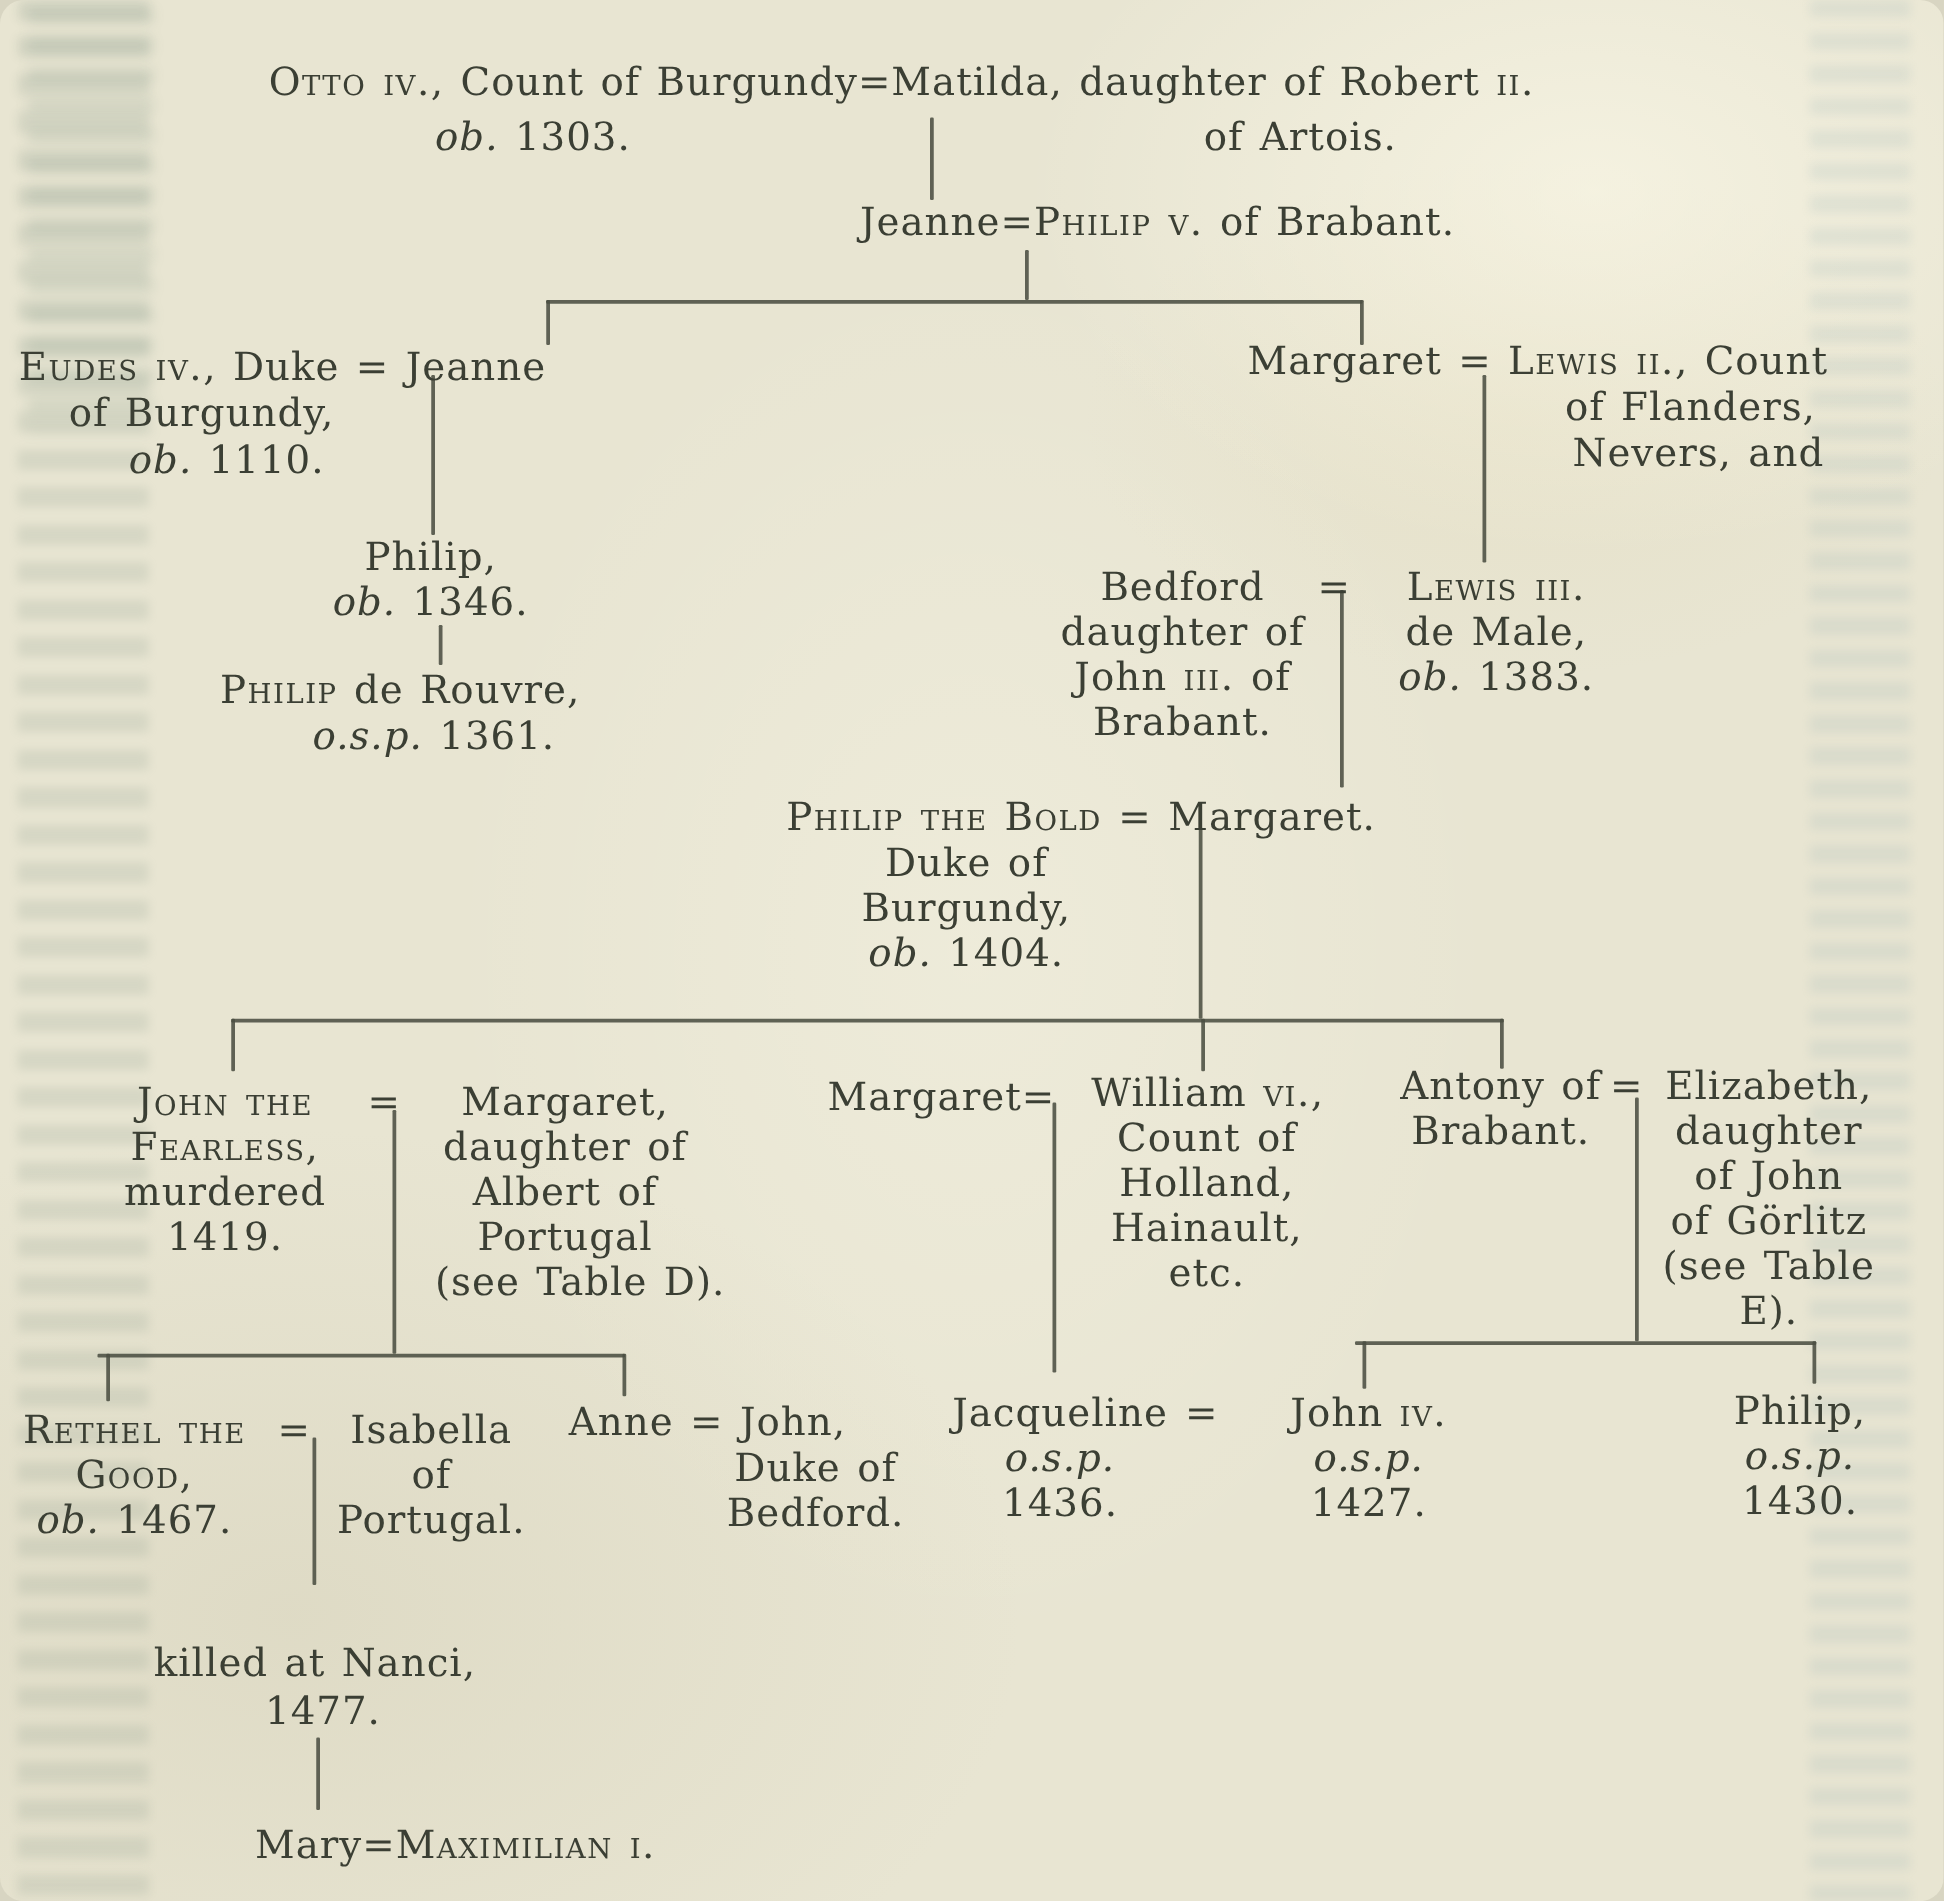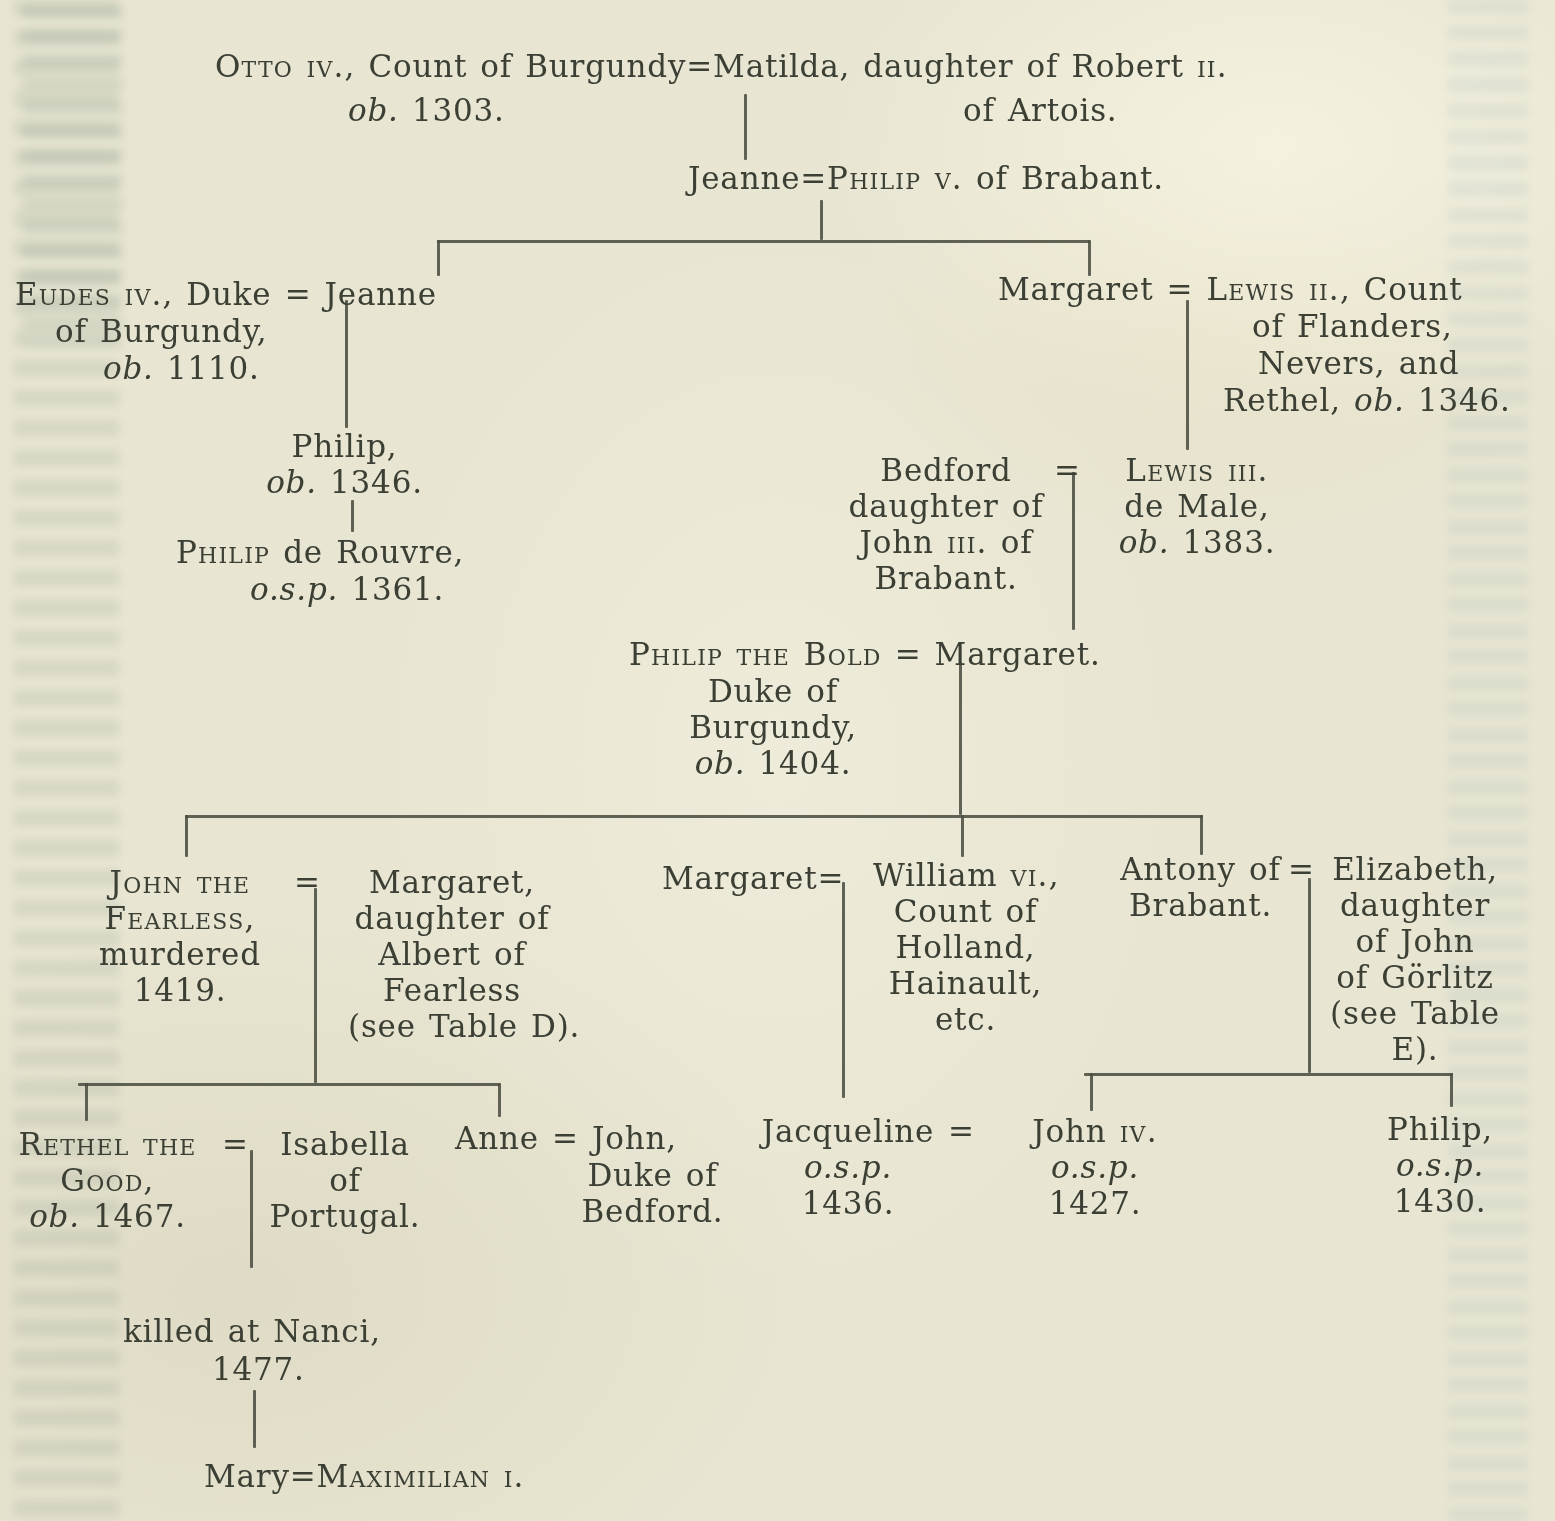--- a/index.html
+++ b/index.html
@@ -9,20 +9,21 @@
   .page{
     position:relative;width:1555px;height:1521px;overflow:hidden;
     background:
       radial-gradient(ellipse 700px 450px at 82% 10%, rgba(255,252,236,0.55), transparent 65%),
       radial-gradient(ellipse 500px 300px at 78% 22%, rgba(216,194,128,0.10), transparent 70%),
       radial-gradient(ellipse 900px 600px at 15% 85%, rgba(208,203,178,0.40), transparent 65%),
       radial-gradient(ellipse 600px 800px at 50% 50%, rgba(255,253,240,0.25), transparent 70%),
       var(--paper);
     font-family:"DejaVu Serif","Liberation Serif",serif;
     color:var(--ink);
+    border-radius:19px;
   }
   .t{position:absolute;font-size:31px;line-height:36px;white-space:nowrap;letter-spacing:0.8px;word-spacing:2.5px;}
   .blk{position:absolute;font-size:31px;text-align:center;letter-spacing:0.8px;word-spacing:2.5px;}
   .blk .ln{height:36px;line-height:36px;white-space:nowrap;}
   .sc{font-variant:small-caps;letter-spacing:1.2px;}
   .it{font-style:italic;}
   .vl{position:absolute;width:3px;background:var(--line);opacity:0.88;border-radius:1px;}
   .hl{position:absolute;height:3px;background:var(--line);opacity:0.88;border-radius:1px;}
   .bleed{position:absolute;top:0;height:100%;filter:blur(4px);pointer-events:none;}
   .bleed-left{
@@ -90,21 +91,20 @@
   </div>
 
   <div class="t" style="left:176px;top:534px"><span class="sc">Philip</span><span> de Rouvre,</span></div>
   <div class="blk" style="left:250px;top:571px;width:190px">
     <div class="ln"><span class="it">o.s.p.</span><span> 1361.</span></div>
   </div>
 
   <div class="t" style="left:998px;top:271px"><span>Margaret = </span><span class="sc">Lewis ii.</span><span>, Count</span></div>
   <div class="t" style="left:1252px;top:308px">of Flanders,</div>
   <div class="t" style="left:1258px;top:345px">Nevers, and</div>
-  <div class="t" style="left:1223px;top:382px"><span>Rethel, </span><span class="it">ob.</span><span> 1346.</span></div>
 
   <div class="blk" style="left:842px;top:452px;width:208px">
     <div class="ln">Bedford</div>
     <div class="ln">daughter of</div>
     <div class="ln"><span>John </span><span class="sc">iii.</span><span> of</span></div>
     <div class="ln">Brabant.</div>
   </div>
   <div class="t" style="left:1054px;top:452px">=</div>
   <div class="blk" style="left:1112px;top:452px;width:170px">
     <div class="ln sc">Lewis iii.</div>
@@ -123,21 +123,21 @@
     <div class="ln sc">John the</div>
     <div class="ln sc">Fearless,</div>
     <div class="ln">murdered</div>
     <div class="ln">1419.</div>
   </div>
   <div class="t" style="left:294px;top:864px">=</div>
   <div class="blk" style="left:348px;top:864px;width:208px">
     <div class="ln">Margaret,</div>
     <div class="ln">daughter of</div>
     <div class="ln">Albert of</div>
-    <div class="ln">Fearless</div>
+    <div class="ln">Portugal</div>
     <div class="ln">(see Table D).</div>
   </div>
 
   <div class="t" style="left:662px;top:860px">Margaret=</div>
   <div class="blk" style="left:873px;top:857px;width:185px">
     <div class="ln"><span>William </span><span class="sc">vi.</span><span>,</span></div>
     <div class="ln">Count of</div>
     <div class="ln">Holland,</div>
     <div class="ln">Hainault,</div>
     <div class="ln">etc.</div>

